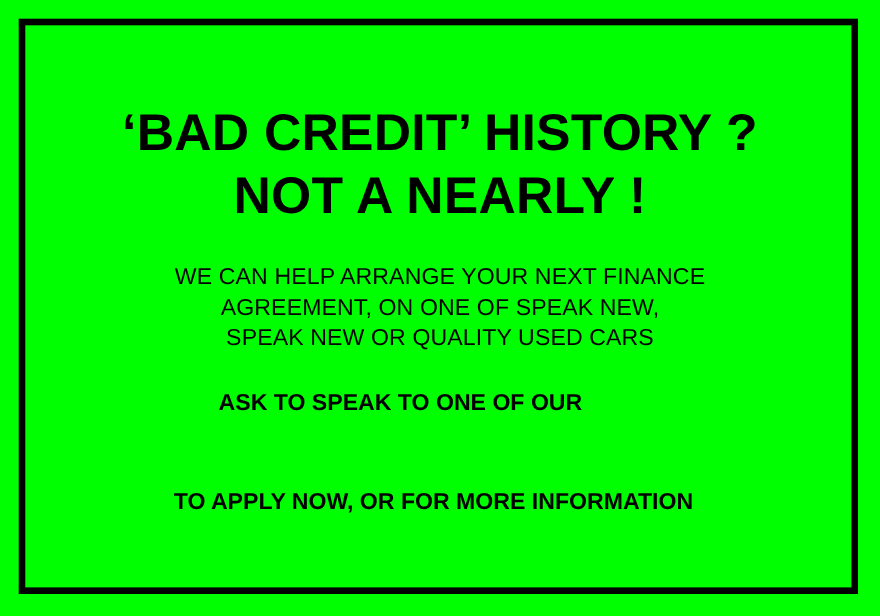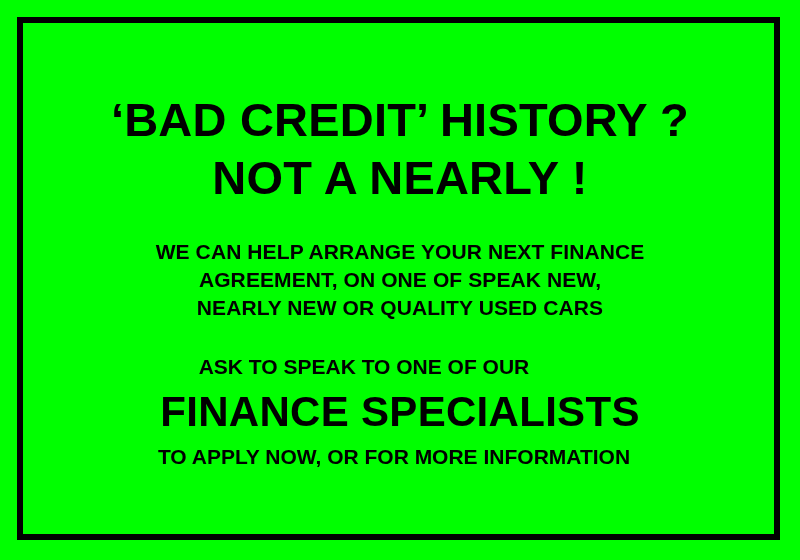--- a/index.html
+++ b/index.html
@@ -63,21 +63,21 @@
 
   #headline-2 {
     top: 154px;
     font-size: 47px;
   }
 
   .body-line {
     position: absolute;
     left: 0;
     width: 800px;
-    font-weight: bold;
+    font-weight: normal;
     font-size: 21px;
     letter-spacing: 0.1px;
     white-space: nowrap;
     line-height: 1;
   }
 
   #body-line-1 { top: 241px; }
   #body-line-2 { top: 269px; }
   #body-line-3 { top: 297px; }
 
@@ -125,22 +125,21 @@
   <div id="content">
 
     <div class="headline" id="headline-1">‘BAD CREDIT’ HISTORY ?</div>
 
     <div class="headline" id="headline-2">NOT A NEARLY !</div>
 
     <div class="body-line" id="body-line-1">WE CAN HELP ARRANGE YOUR NEXT FINANCE</div>
 
     <div class="body-line" id="body-line-2">AGREEMENT, ON ONE OF SPEAK NEW,</div>
 
-    <div class="body-line" id="body-line-3">NEARLY NEW OR QUALITY USED CARS</div>
+    <div class="body-line" id="body-line-3">SPEAK NEW OR QUALITY USED CARS</div>
 
     <div id="ask-line">ASK TO SPEAK TO ONE OF OUR</div>
 
-    <div id="specialists-line">FINANCE SPECIALISTS</div>
 
     <div id="apply-line">TO APPLY NOW, OR FOR MORE INFORMATION</div>
 
   </div>
 </div>
 
 </body></html>

